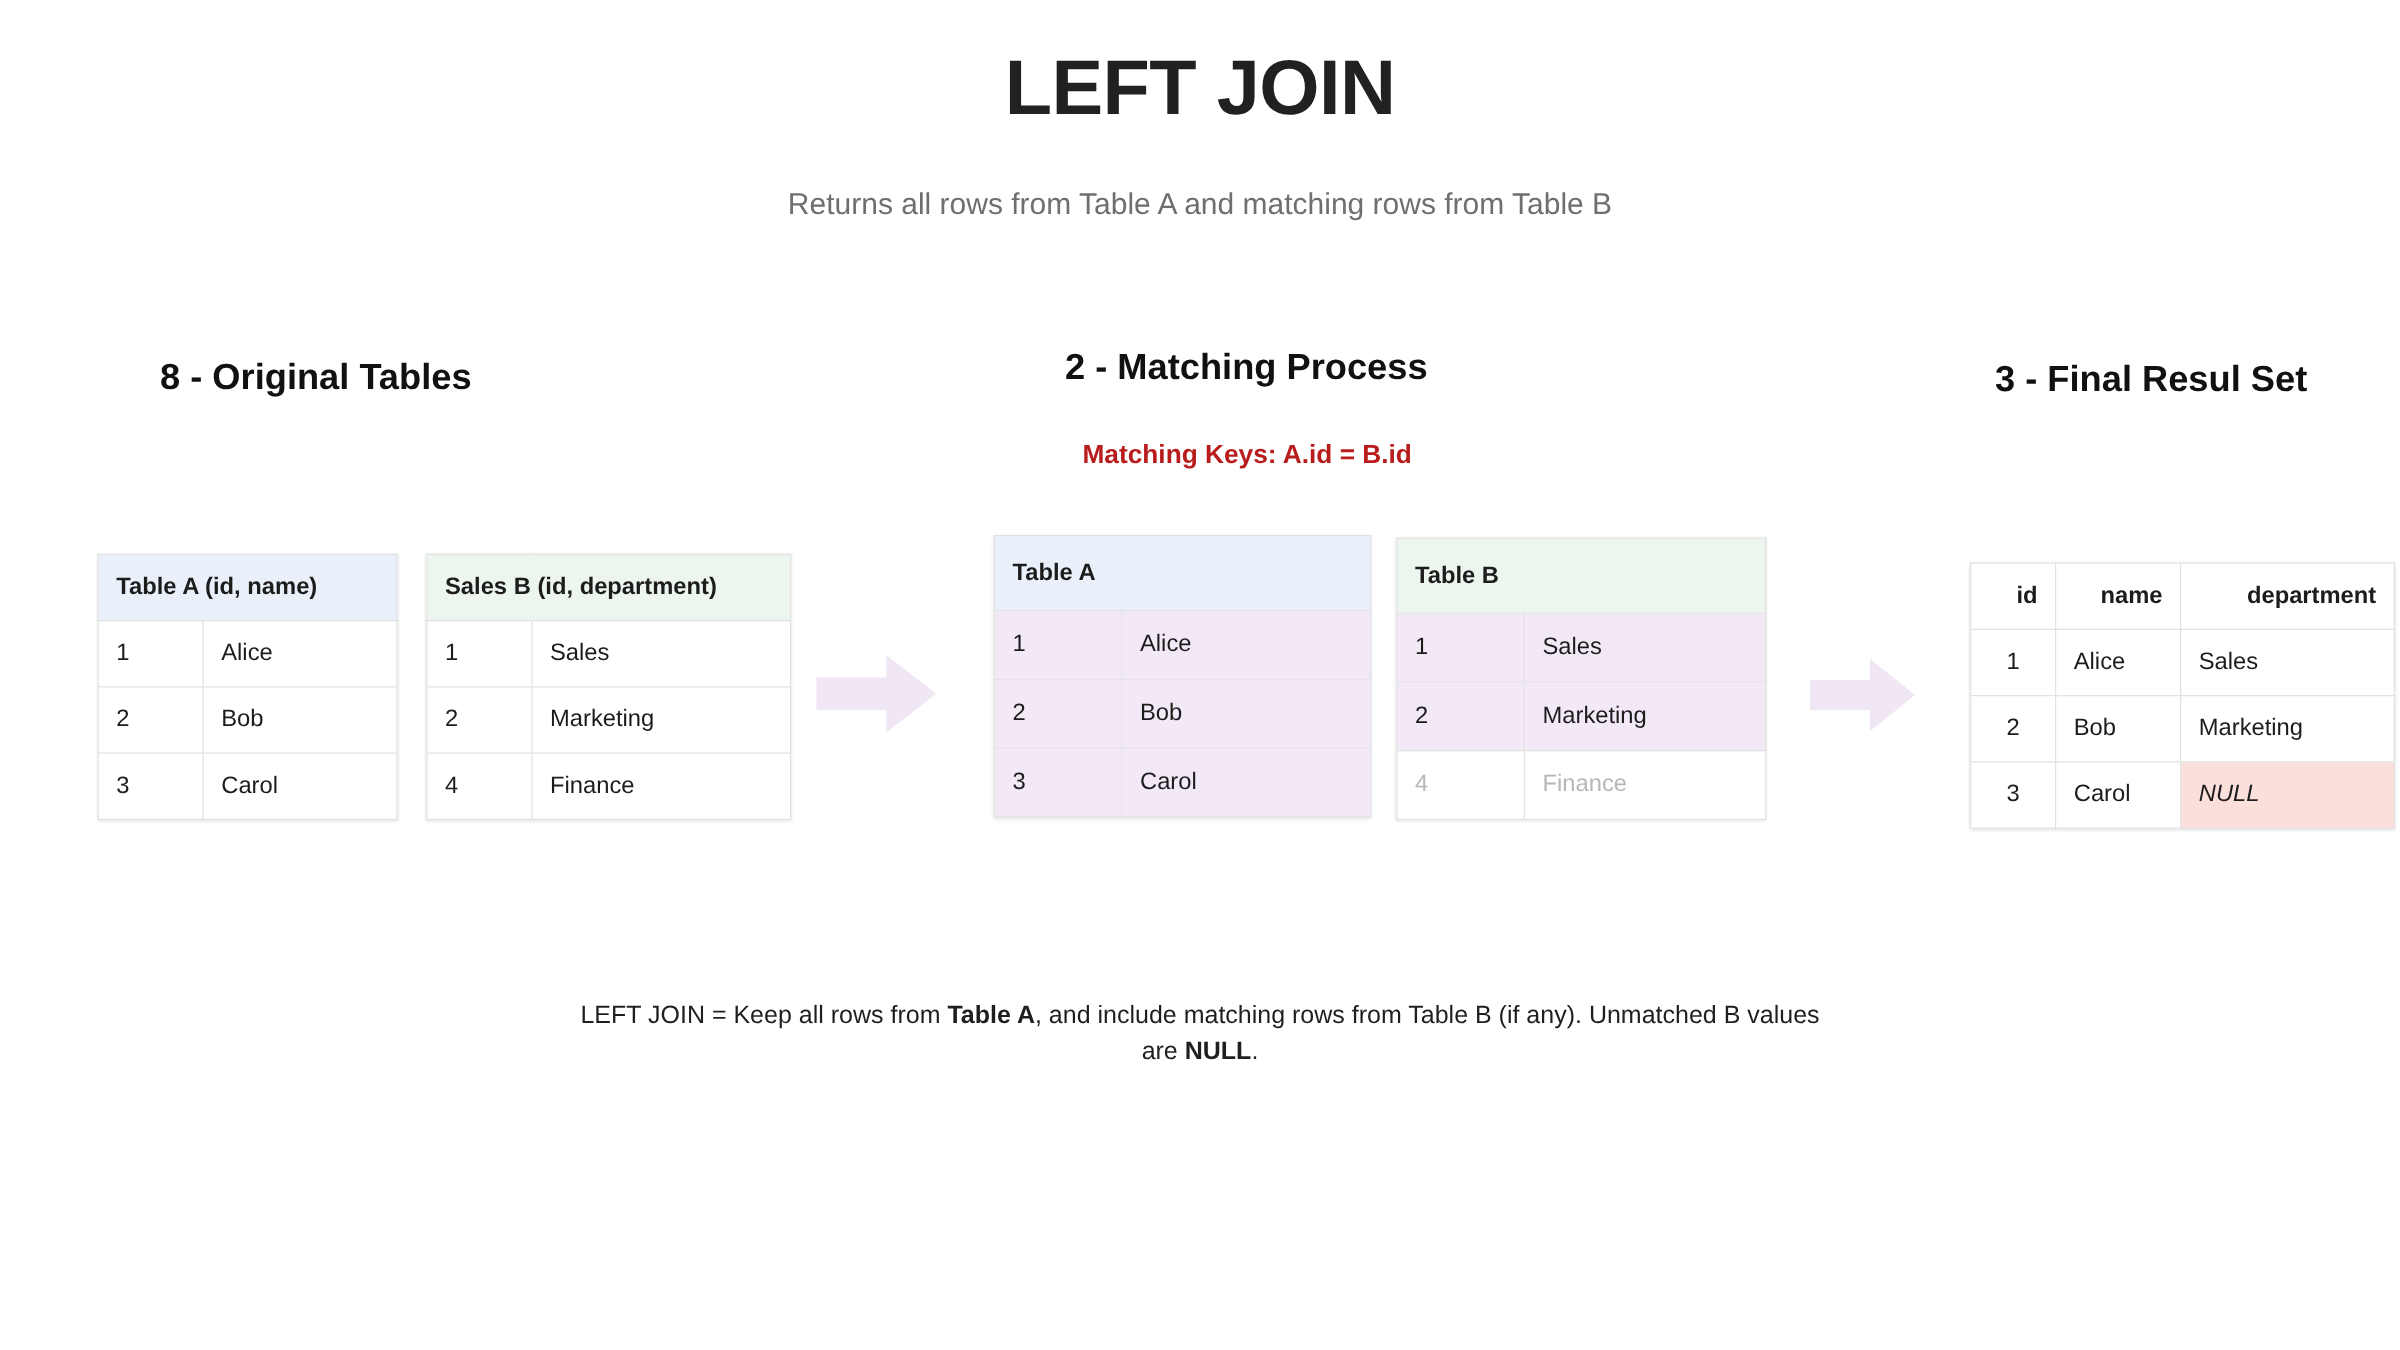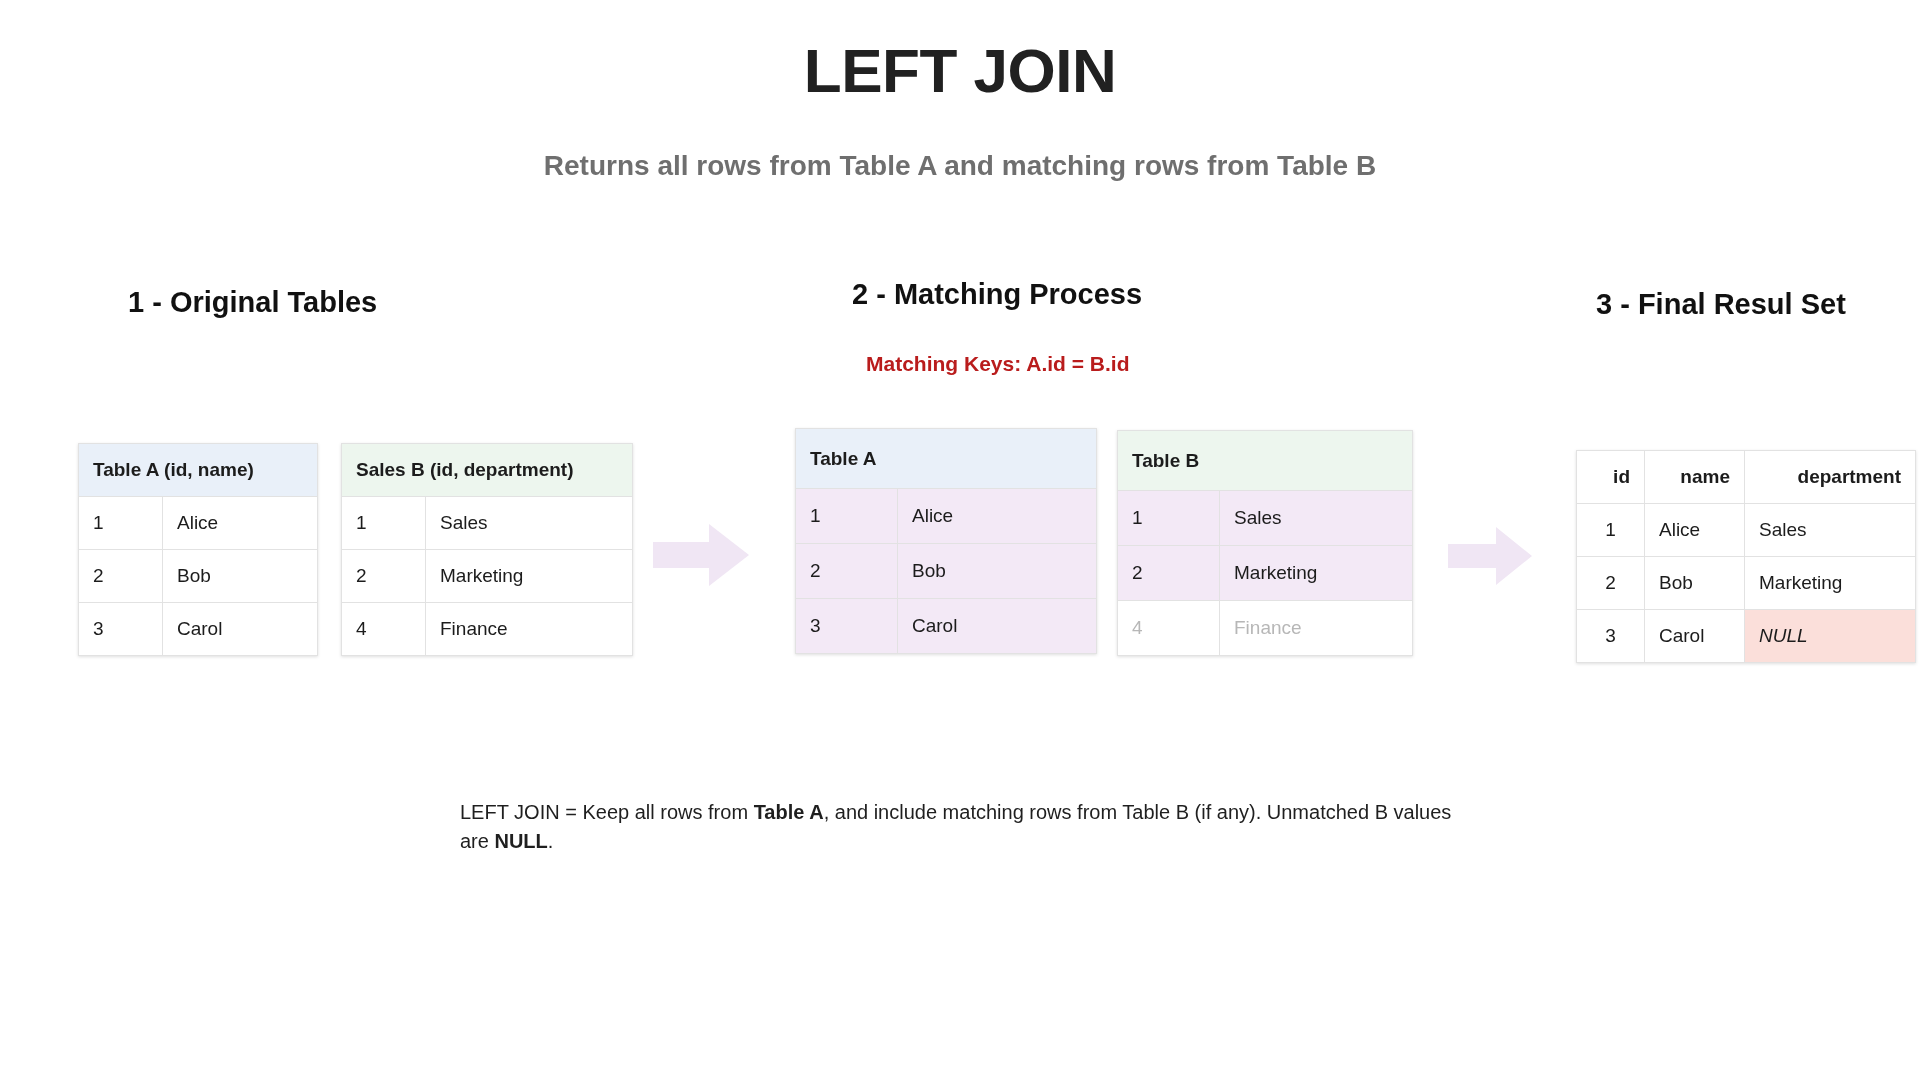--- a/index.html
+++ b/index.html
@@ -25,22 +25,22 @@
     font-size: 62px;
     font-weight: 800;
     letter-spacing: -0.5px;
     color: #212121;
     line-height: 1.05;
   }
   .subtitle {
     position: absolute;
     top: 150px; left: 0; width: 1920px;
     text-align: center;
-    font-size: 28px;
-    font-weight: 700;
+    font-size: 24px;
+    font-weight: 400;
     color: #6f6f6f;
   }
 
   
   .stage-heading {
     position: absolute;
     font-size: 29px;
     font-weight: 700;
     color: #111111;
     white-space: nowrap;
@@ -117,20 +117,21 @@
   .arrow { position: absolute; }
   #arrow1 { top: 524px; left: 653px; }
   #arrow2 { top: 527px; left: 1448px; }
 
   
   .explain {
     position: absolute;
     top: 798px;
     left: 460px;
     width: 1000px;
+    text-align: center;
     font-size: 20px;
     line-height: 1.45;
     color: #1f1f1f;
   }
   .explain b { font-weight: 700; }
 
   
   .sql {
     position: absolute;
     top: 895px; left: 825px;
@@ -149,21 +150,21 @@
   }
 </style>
 </head>
 <body>
 
 <div class="page">
 
   <div class="title">LEFT JOIN</div>
   <div class="subtitle">Returns all rows from Table A and matching rows from Table B</div>
 
-  <div class="stage-heading" id="h1">1 - Original Tables</div>
+  <div class="stage-heading" id="h1">8 - Original Tables</div>
   <div class="stage-heading" id="h2">2 - Matching Process</div>
   <div class="stage-heading" id="h3">3 - Final Resul Set</div>
   <div class="match-keys">Matching Keys: A.id = B.id</div>
 
   <table class="tbl" id="tableA1">
     <thead>
       <tr>
         <th colspan="2" class="hdr-blue">Table A (id, name)</th>
       </tr>
     </thead>

